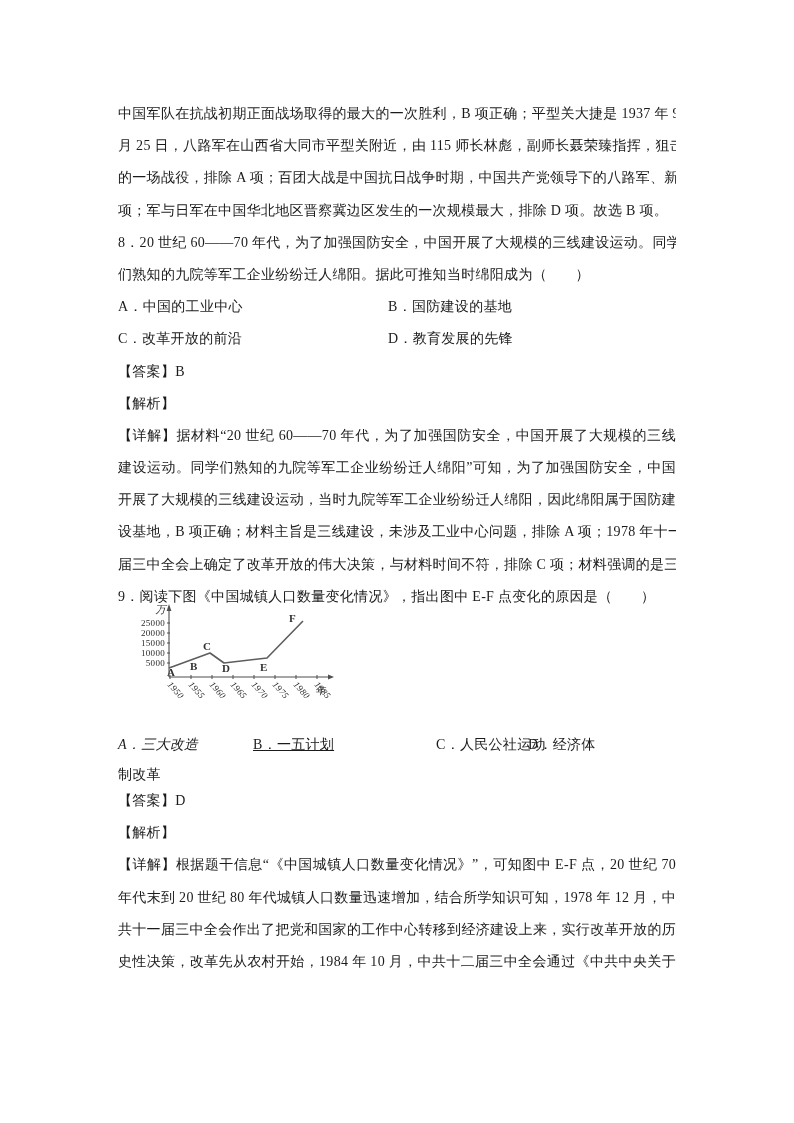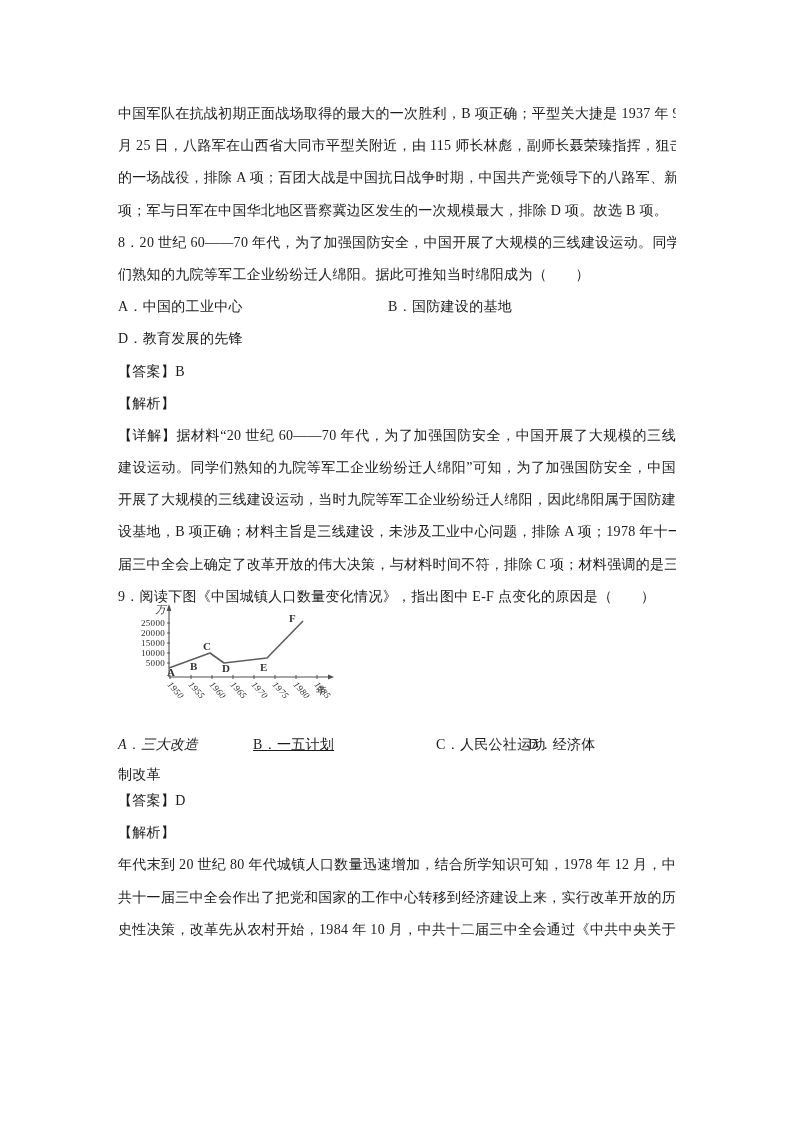--- a/index.html
+++ b/index.html
@@ -45,20 +45,21 @@
     </div>
 
     <div>
       <div class="ln">8．20 世纪 60——70 年代，为了加强国防安全，中国开展了大规模的三线建设运动。同学</div>
       <div class="ln short">们熟知的九院等军工企业纷纷迁人绵阳。据此可推知当时绵阳成为（　　）</div>
       <div class="opt-row">
         <span class="c1">A．中国的工业中心</span>
         <span>B．国防建设的基地</span>
       </div>
       <div class="opt-row">
+        <span class="c1">C．改革开放的前沿</span>
         <span>D．教育发展的先锋</span>
       </div>
       <div class="ln short">【答案】B</div>
       <div class="ln short">【解析】</div>
       <div class="ln">【详解】据材料“20 世纪 60——70 年代，为了加强国防安全，中国开展了大规模的三线</div>
       <div class="ln">建设运动。同学们熟知的九院等军工企业纷纷迁人绵阳”可知，为了加强国防安全，中国</div>
       <div class="ln">开展了大规模的三线建设运动，当时九院等军工企业纷纷迁人绵阳，因此绵阳属于国防建</div>
       <div class="ln">设基地，B 项正确；材料主旨是三线建设，未涉及工业中心问题，排除 A 项；1978 年十一</div>
       <div class="ln">届三中全会上确定了改革开放的伟大决策，与材料时间不符，排除 C 项；材料强调的是三</div>
     </div>
@@ -120,19 +121,20 @@
       <div class="q9opts">
         <span class="o o0">A．三大改造</span>
         <span class="o o1">B．一五计划</span>
         <span class="o o2">C．人民公社运动</span>
         <span class="o o3">D．经济体</span>
         <span class="o o4">制改革</span>
       </div>
 
       <div class="ln short">【答案】D</div>
       <div class="ln short">【解析】</div>
+      <div class="ln">【详解】根据题干信息“《中国城镇人口数量变化情况》”，可知图中 E-F 点，20 世纪 70</div>
       <div class="ln">年代末到 20 世纪 80 年代城镇人口数量迅速增加，结合所学知识可知，1978 年 12 月，中</div>
       <div class="ln">共十一届三中全会作出了把党和国家的工作中心转移到经济建设上来，实行改革开放的历</div>
       <div class="ln">史性决策，改革先从农村开始，1984 年 10 月，中共十二届三中全会通过《中共中央关于</div>
     </div>
 
   </div>
 </div>
 
 </body></html>

